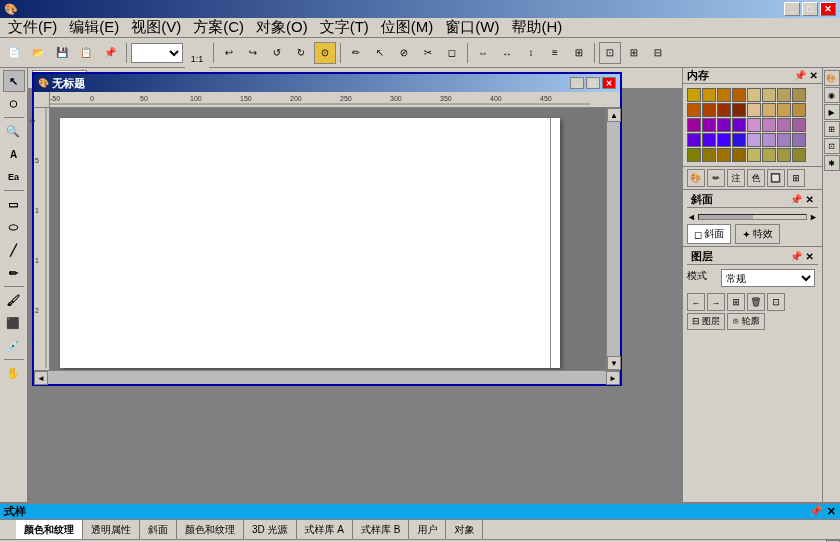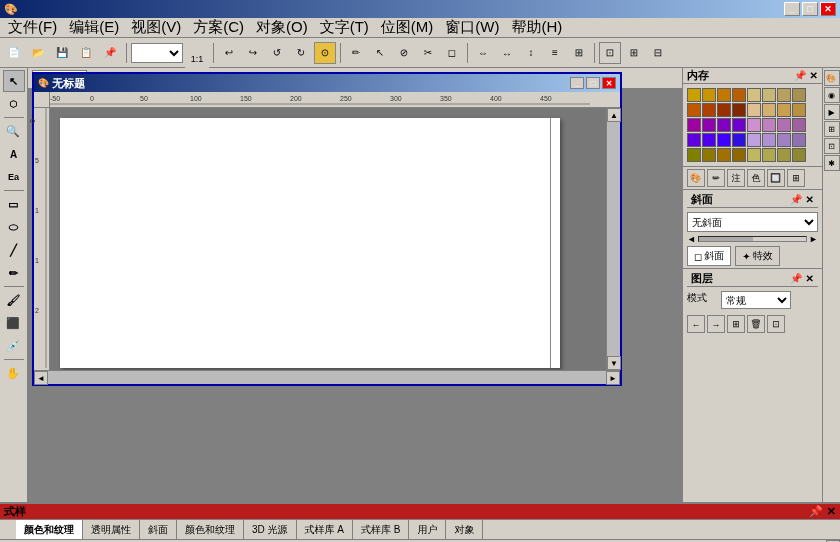--- a/index.html
+++ b/index.html
@@ -254,21 +254,21 @@
     .bevel-tab.active { background: #fff; }
 
     
     .layer-panel {
       border-top: 1px solid #808080;
       padding: 2px 4px;
     }
     .layer-row { display: flex; align-items: flex-start; gap: 14px; margin-bottom: 6px; }
     .layer-label { font-size: 10px; }
     .layer-select {
-      width: 70px; height: 18px; font-size: 10px;
+      width: 94px; height: 18px; font-size: 10px;
       border: 1px solid #808080; background: white;
     }
     .layer-btn-row { display: flex; gap: 2px; margin-top: 2px; flex-wrap: wrap; }
     .layer-btn {
       width: 18px; height: 18px; background: #d4d0c8; border: 1px solid #808080;
       display: flex; align-items: center; justify-content: center; font-size: 9px; cursor: pointer;
     }
     .layer-tabs { display: flex; gap: 2px; margin-top: 2px; }
     .layer-tab {
       padding: 1px 4px; font-size: 9px; border: 1px solid #808080;
@@ -276,21 +276,21 @@
     }
 
     
     .bottom-panel {
       height: 150px;
       background: #d4d0c8;
       border-top: 2px solid #808080;
     }
     .bottom-panel-header {
       height: 16px;
-      background: #b91c1c;
+      background: #0ea5e9;
       display: flex;
       align-items: center;
       padding: 0 4px;
       font-size: 11px;
       font-weight: bold;
       border-bottom: 1px solid #808080;
     }
     .style-tabs {
       display: flex;
       height: 20px;
@@ -552,23 +552,20 @@
       <div class="panel-icon-btn">色</div>
       <div class="panel-icon-btn">🔲</div>
       <div class="panel-icon-btn">⊞</div>
     </div>
 
     <div class="bevel-panel">
       <div class="panel-header" style="margin-bottom:4px;">
         <span>斜面</span>
         <div class="panel-pin">📌 ✕</div>
       </div>
-      <select class="bevel-select">
-        <option>无斜面</option>
-      </select>
       <div class="bevel-slider-row">
         <span class="bevel-arrow">◄</span>
         <div class="bevel-slider">
           <div style="width:50%; height:100%; background:#aaa;"></div>
         </div>
         <span class="bevel-arrow">►</span>
       </div>
       <div class="bevel-tabs">
         <div class="bevel-tab active">
           <span>◻</span>
@@ -593,20 +590,30 @@
           <option>叠加</option>
           <option>正片叠底</option>
         </select>
       </div>
       <div class="layer-btn-row">
         <div class="layer-btn">←</div>
         <div class="layer-btn">→</div>
         <div class="layer-btn">⊞</div>
         <div class="layer-btn">🗑</div>
         <div class="layer-btn">⊡</div>
+      </div>
+      <div class="layer-tabs">
+        <div class="layer-tab">
+          <span>⊟</span>
+          <span>图层</span>
+        </div>
+        <div class="layer-tab">
+          <span>⊙</span>
+          <span>轮廓</span>
+        </div>
       </div>
     </div>
   </div>
 
   <div class="right-extra">
     <div class="re-btn">🎨</div>
     <div class="re-btn">◉</div>
     <div class="re-btn">▶</div>
     <div class="re-btn">⊞</div>
     <div class="re-btn">⊡</div>

